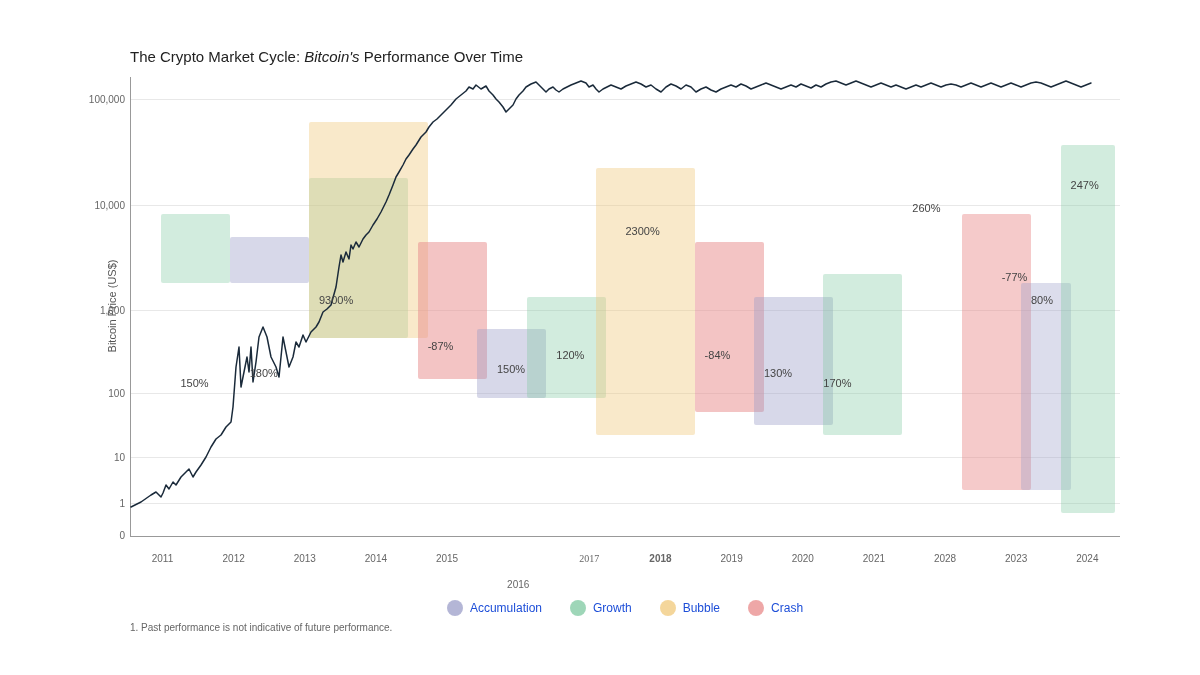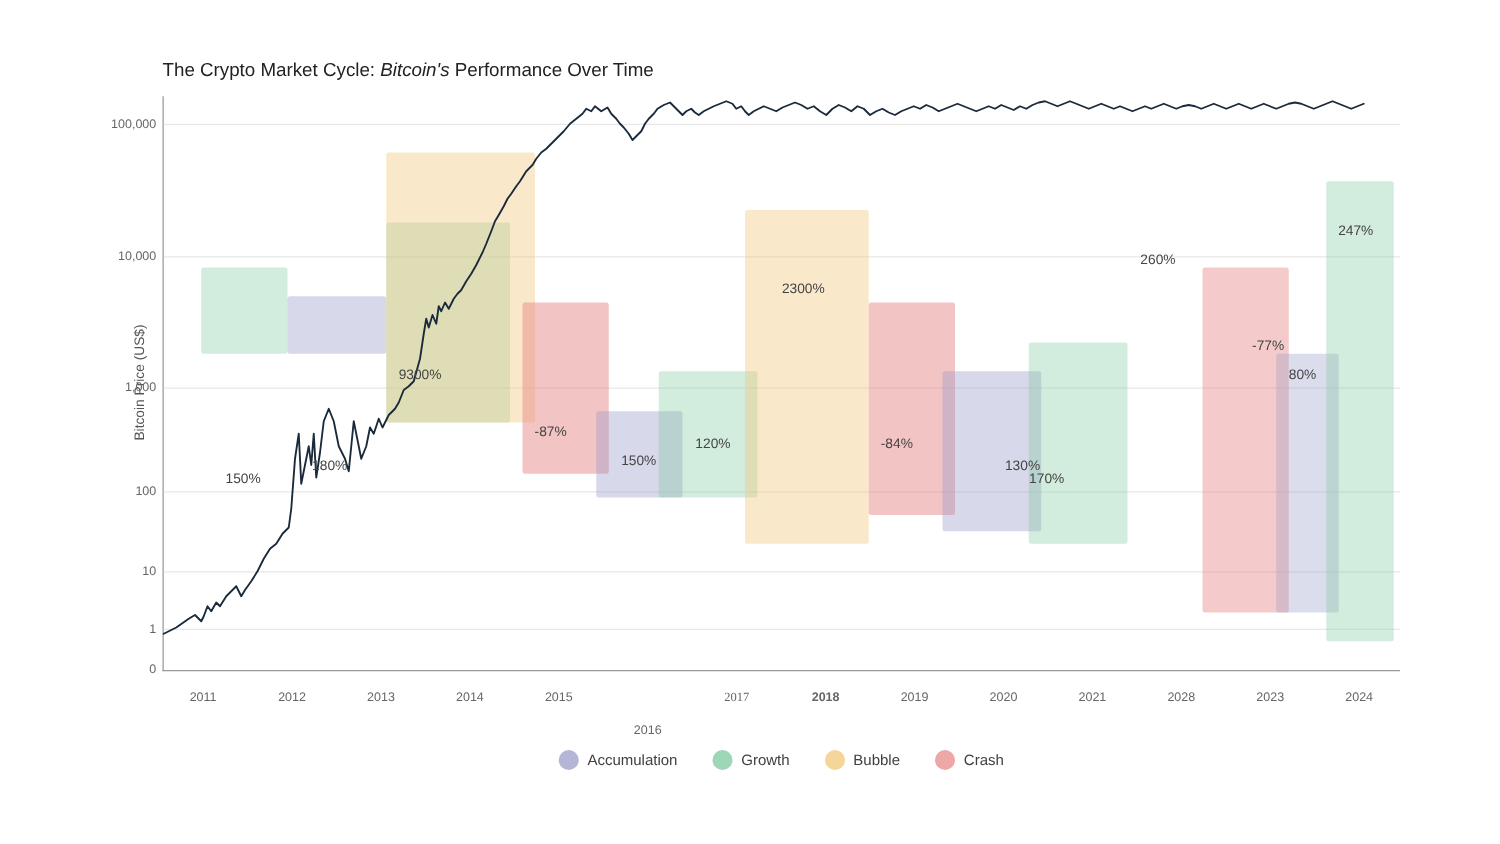--- a/index.html
+++ b/index.html
@@ -74,21 +74,21 @@
       justify-content: center;
       gap: 28px;
       margin-top: 10px;
       align-items: center;
     }
     .legend-item {
       display: flex;
       align-items: center;
       gap: 7px;
       font-size: 12px;
-      color: #404040;
+      color: #1d4ed8;
       font-family: Arial, sans-serif;
     }
     .legend-dot {
       width: 16px;
       height: 16px;
       border-radius: 50%;
       opacity: 0.75;
     }
     .watermark {
       position: absolute;
@@ -419,21 +419,21 @@
     </svg>
 
     <div class="pct-label" style="left:5%;bottom:32%;">150%</div>
     <div class="pct-label" style="left:12%;bottom:34%;">180%</div>
     <div class="pct-label" style="left:19%;bottom:50%;">9300%</div>
     <div class="pct-label" style="left:30%;bottom:40%;">-87%</div>
     <div class="pct-label" style="left:37%;bottom:35%;">150%</div>
     <div class="pct-label" style="left:43%;bottom:38%;">120%</div>
     <div class="pct-label" style="left:50%;bottom:65%;">2300%</div>
     <div class="pct-label" style="left:58%;bottom:38%;">-84%</div>
-    <div class="pct-label" style="left:64%;bottom:34%;margin-left:40px;">130%</div>
+    <div class="pct-label" style="left:64%;bottom:34%;">130%</div>
     <div class="pct-label" style="left:70%;bottom:32%;">170%</div>
     <div class="pct-label" style="left:79%;bottom:70%;">260%</div>
     <div class="pct-label" style="left:85%;bottom:55%;margin-left:30px;">-77%</div>
     <div class="pct-label" style="left:91%;bottom:50%;">80%</div>
     <div class="pct-label" style="left:95%;bottom:75%;">247%</div>
   </div>
 
   <div style="display:flex;justify-content:space-between;padding:16px 0 0 0;width:100%;">
     <span style="font-size:10px;color:#666;font-family:Arial,sans-serif;width:65px;text-align:center;">2011</span>
     <span style="font-size:10px;color:#666;font-family:Arial,sans-serif;width:65px;text-align:center;">2012</span>
@@ -463,13 +463,14 @@
     <div class="legend-item">
       <div class="legend-dot" style="background:#f0c87a;"></div>
       <span>Bubble</span>
     </div>
     <div class="legend-item">
       <div class="legend-dot" style="background:#e88a8a;"></div>
       <span>Crash</span>
     </div>
   </div>
 
+  <div class="footnote">1. Past performance is not indicative of future performance.</div>
 </div>
 
 </body></html>

